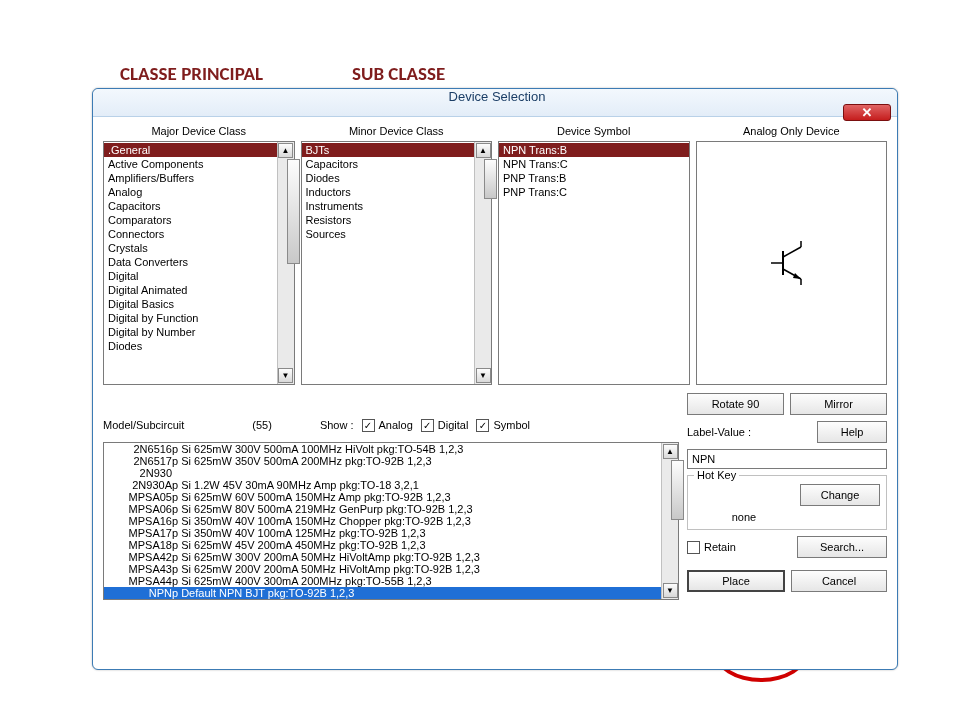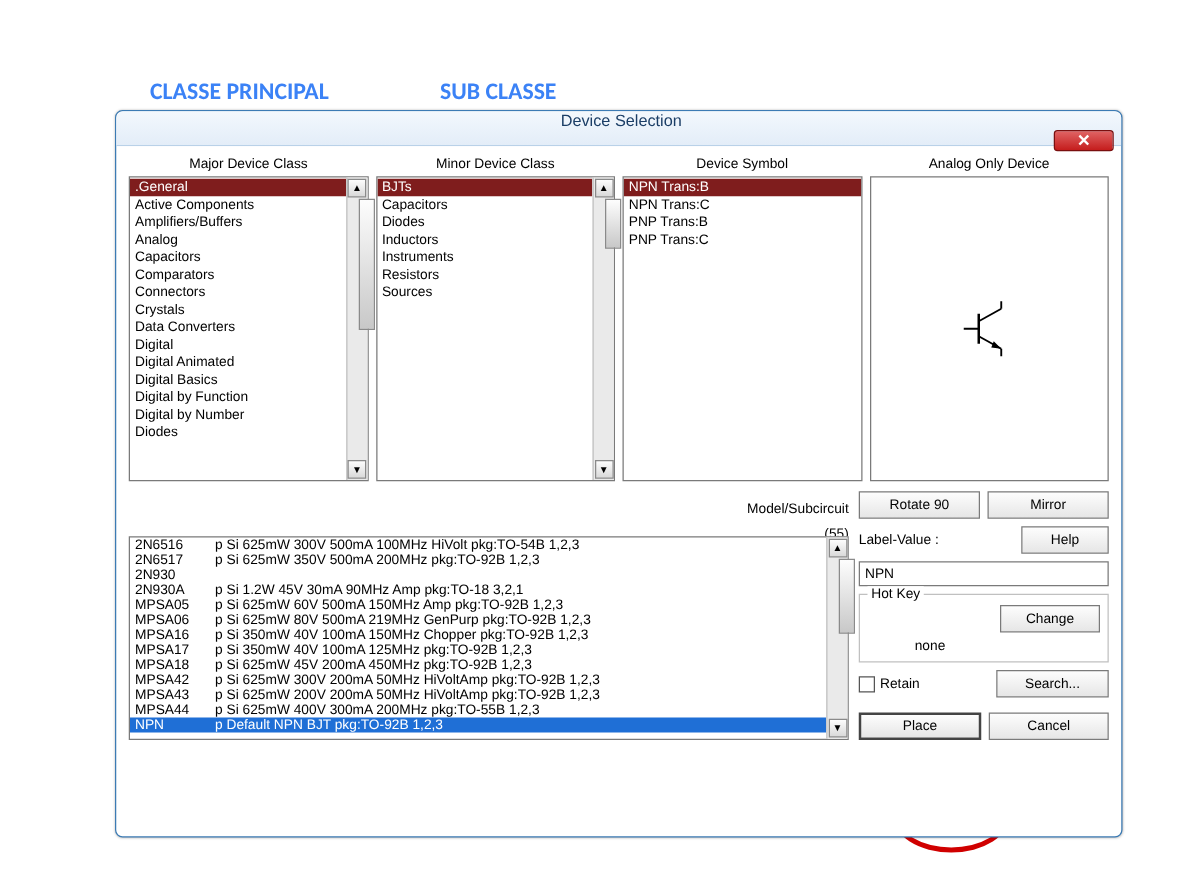--- a/index.html
+++ b/index.html
@@ -1,18 +1,18 @@
 <!DOCTYPE html>
 <html><head>
 <meta charset="utf-8">
 <style>
   * { box-sizing: border-box; }
   body { margin: 0; font-family: Tahoma, Arial, sans-serif; font-size: 11px; background: #fff; width: 954px; height: 708px; position: relative; }
 
-  .annotation { position: absolute; font-family: Calibri, Arial, sans-serif; font-size: 19px; font-weight: bold; color: #3b82f6; }
+  .annotation { position: absolute; font-family: Calibri, Arial, sans-serif; font-size: 19px; font-weight: bold; color: #7f1d1d; }
   .ann-classe-principal { top: 62px; left: 120px; }
   .ann-sub-classe { top: 62px; left: 352px; }
   .ann-simbolo { top: 349px; left: 785px; }
   .ann-componentes { top: 645px; left: 120px; }
   .ann-circle { position: absolute; top: 622px; left: 714px; width: 94px; height: 60px; border: 4px solid #d00000; border-radius: 50%; }
 
   .window { position: absolute; top: 88px; left: 92px; width: 806px; height: 582px; border: 1px solid #3c7bb4; border-radius: 6px; background: #ffffff; box-shadow: 0 0 2px rgba(0,0,0,0.3); }
   .titlebar { height: 28px; background: linear-gradient(#f3f8fd,#e3edf8); border-bottom: 1px solid #b9d1e8; border-radius: 6px 6px 0 0; display: flex; align-items: center; padding: 0 6px 0 10px; flex-direction: column; }
   .titlebar-title { color: #1b3e66; font-size: 13px; }
   .close-btn { margin-left: auto; width: 48px; height: 22px; background: linear-gradient(#e06464,#c51d1d); border: 1px solid #7a0f0f; border-radius: 3px; display: flex; align-items: center; justify-content: center; color: #fff; font-weight: bold; font-size: 13px; cursor: pointer; }
@@ -27,36 +27,36 @@
   .list-item { padding: 1px 4px; white-space: nowrap; font-size: 11px; }
   .list-item.selected { background: #7f1d1d; color: #fff; }
   .vscroll { width: 17px; background: #eaeaea; border-left: 1px solid #c0c0c0; display: flex; flex-direction: column; align-items: center; }
   .sbtn { width: 15px; height: 15px; background: linear-gradient(#fdfdfd,#d9d9d9); border: 1px solid #8a8a8a; margin: 1px 0; font-size: 8px; display:flex; align-items:center; justify-content:center; }
   .strk { flex: 1; background: #efefef; position: relative; }
   .sthumb { position: absolute; left: 1px; width: 13px; background: linear-gradient(#fdfdfd,#c8c8c8); border: 1px solid #8a8a8a; }
 
   .symbol-pane { flex: 1; border: 1px solid #7a7a7a; background: #fff; display:flex; align-items:center; justify-content:center; }
   .symbol-svg { width: 48px; height: 48px; }
 
-  .mid-row { display: flex; align-items: flex-end; gap: 8px; margin: 8px 0 6px; height: 22px; flex-direction: column; }
+  .mid-row { display: flex; align-items: center; gap: 8px; margin: 21px 0 6px; height: 22px; }
   .mid-label { }
   .mid-count { margin-left: 60px; }
   .show-label { margin-left: 40px; }
   .check { display: inline-flex; align-items: center; gap: 4px; }
   .checkbox { width: 13px; height: 13px; border: 1px solid #555; background: #fff; display:flex; align-items:center; justify-content:center; font-size:10px; }
   .btn { height: 22px; border: 1px solid #7a7a7a; background: linear-gradient(#fdfdfd,#e6e6e6); font-size: 11px; display:flex; align-items:center; justify-content:center; cursor:pointer; }
   .btn.wide { flex:1; }
   .row-buttons { display:flex; gap:6px; }
   .row-lv { display:flex; align-items:center; gap:8px; }
   .textfield { height:20px; border:1px solid #7a7a7a; background:#fff; padding: 1px 4px; font-size:11px; }
   .fieldset { border:1px solid #c0c0c0; padding: 8px 6px 6px; position:relative; }
   .fieldset-legend { position:absolute; top:-7px; left:6px; background:#fff; padding:0 3px; font-size:11px; }
   .details-list-wrap { flex:1; display:flex; border:1px solid #7a7a7a; background:#fff; height:200px; }
   .details-list { flex:1; overflow:hidden; font-size:11px; }
-  .details-item { display:flex; padding: 0 4px; white-space:nowrap; }
+  .details-item { display:flex; padding: 0 4px; white-space:nowrap;text-align:right; }
   .details-item .m { width: 64px; }
   .details-item.selected { background:#1f6fd6; color:#fff; }
 
   .right-stack { width:200px; display:flex; flex-direction:column; gap:6px; }
 </style>
 </head>
 <body>
 
 <div class="annotation ann-classe-principal">CLASSE PRINCIPAL</div>
 <div class="annotation ann-sub-classe">SUB CLASSE</div>

